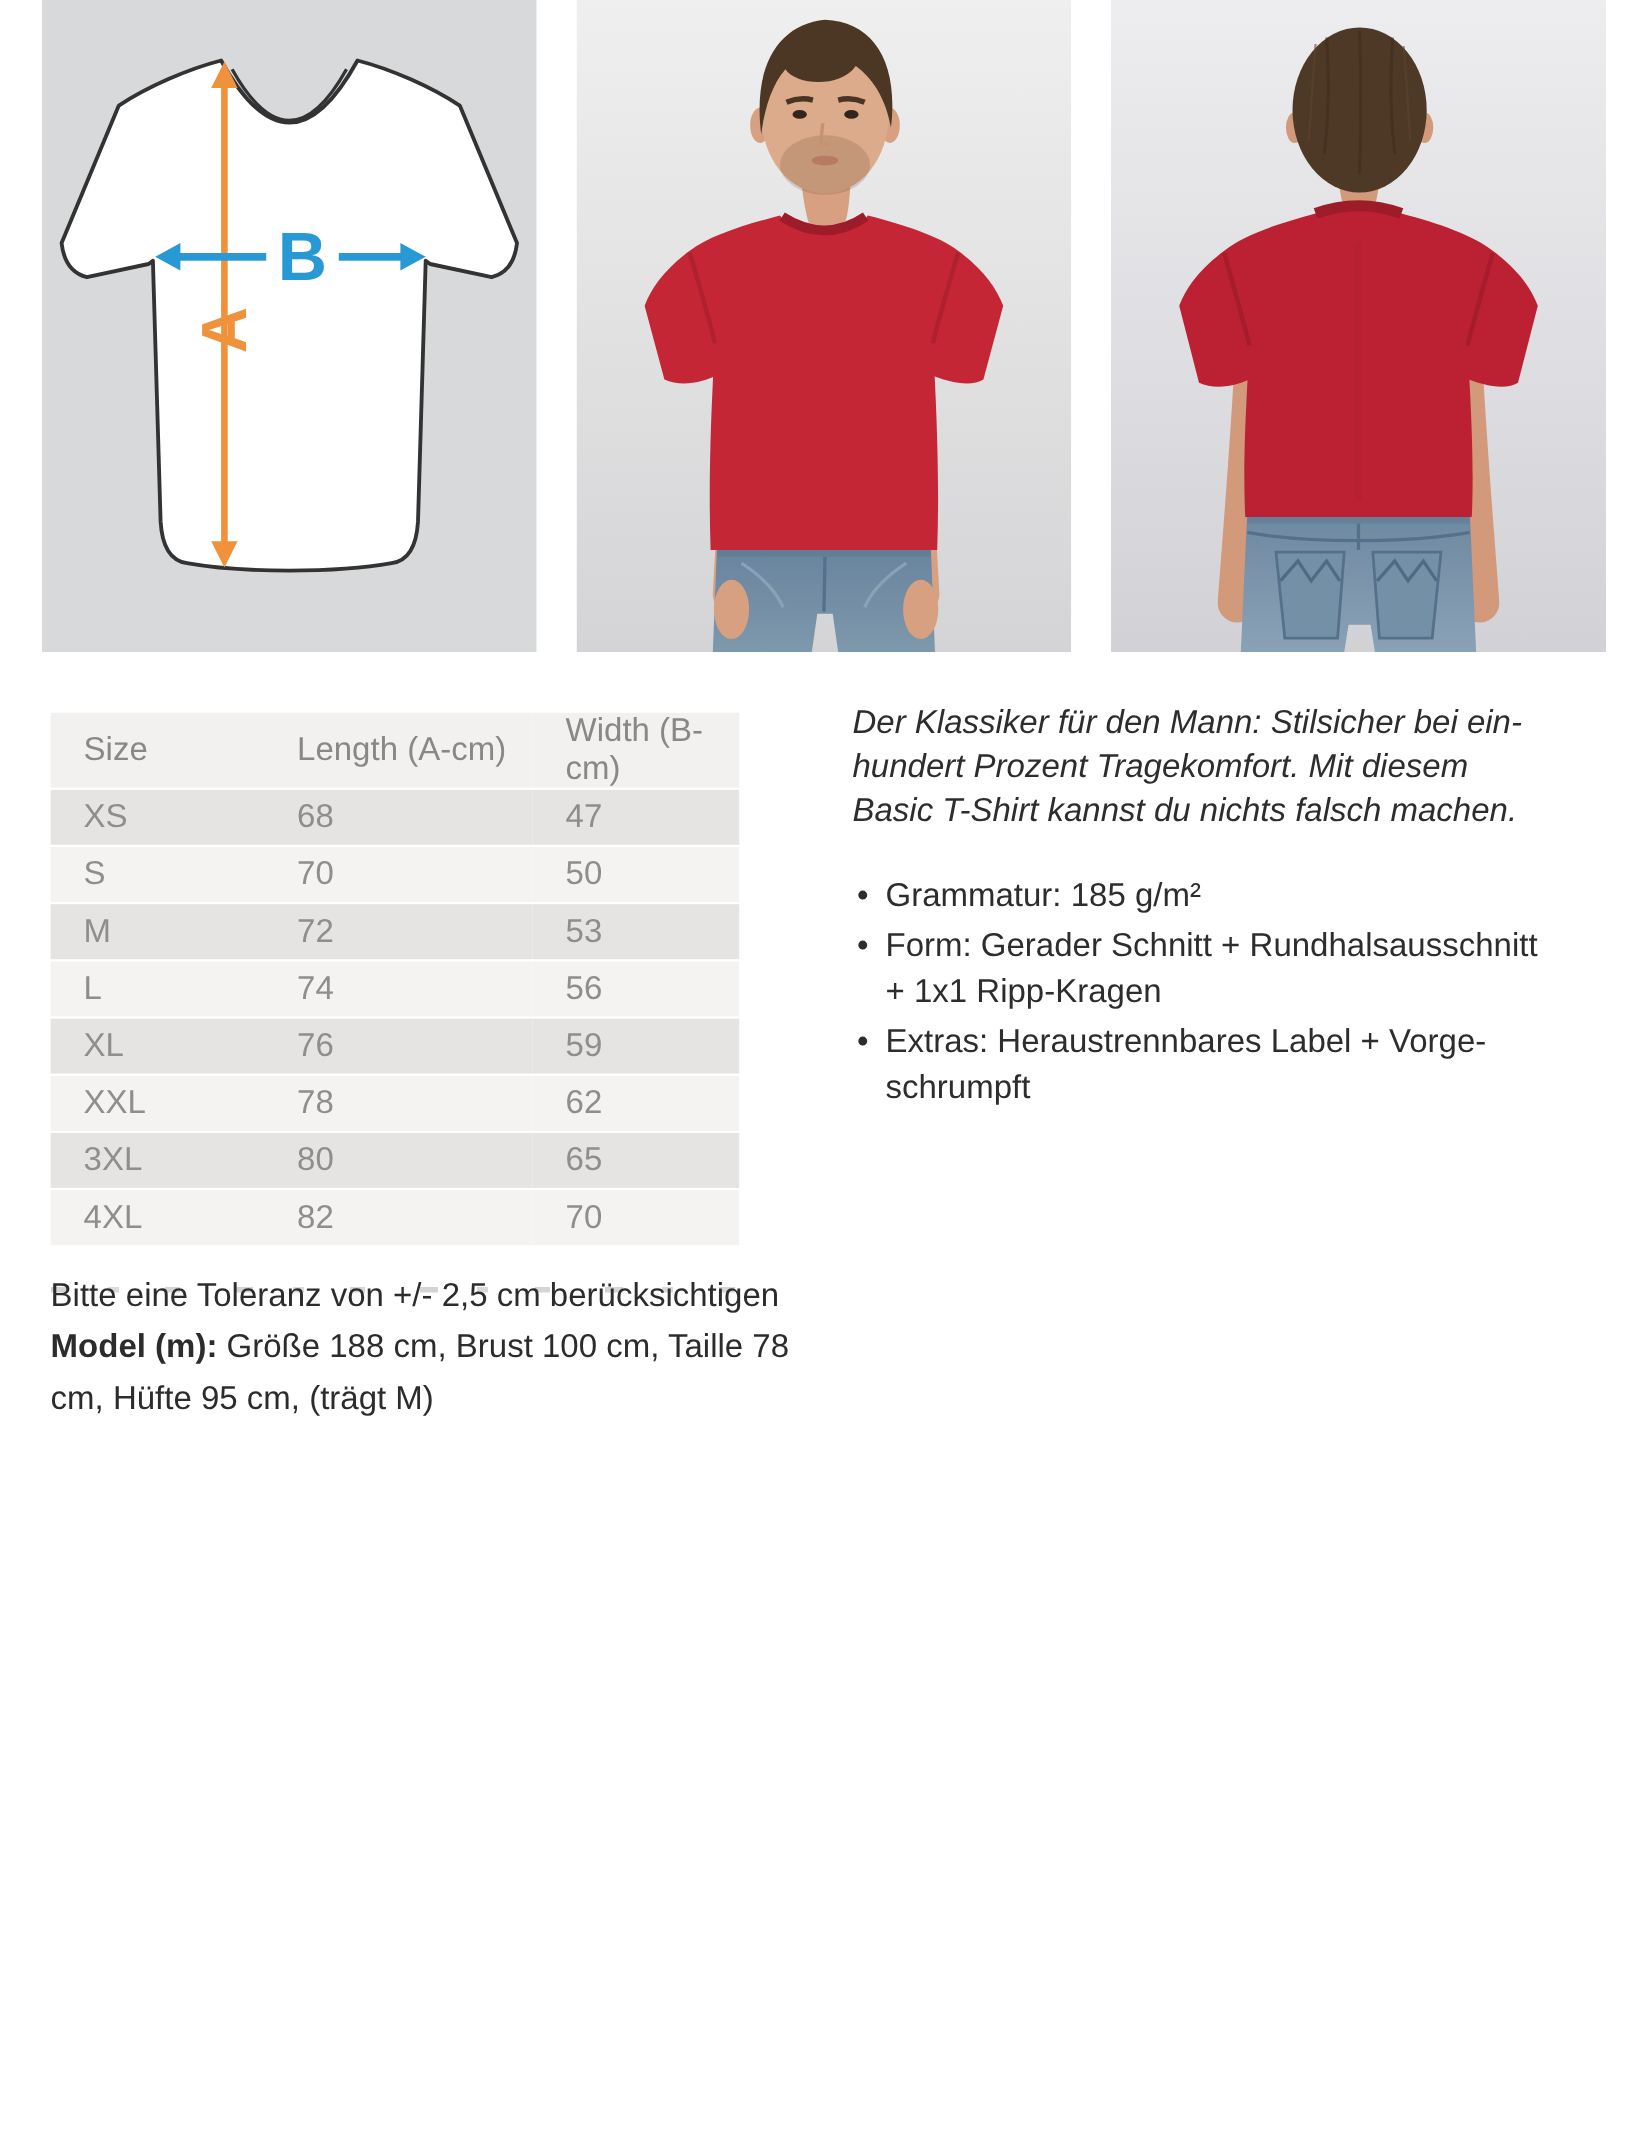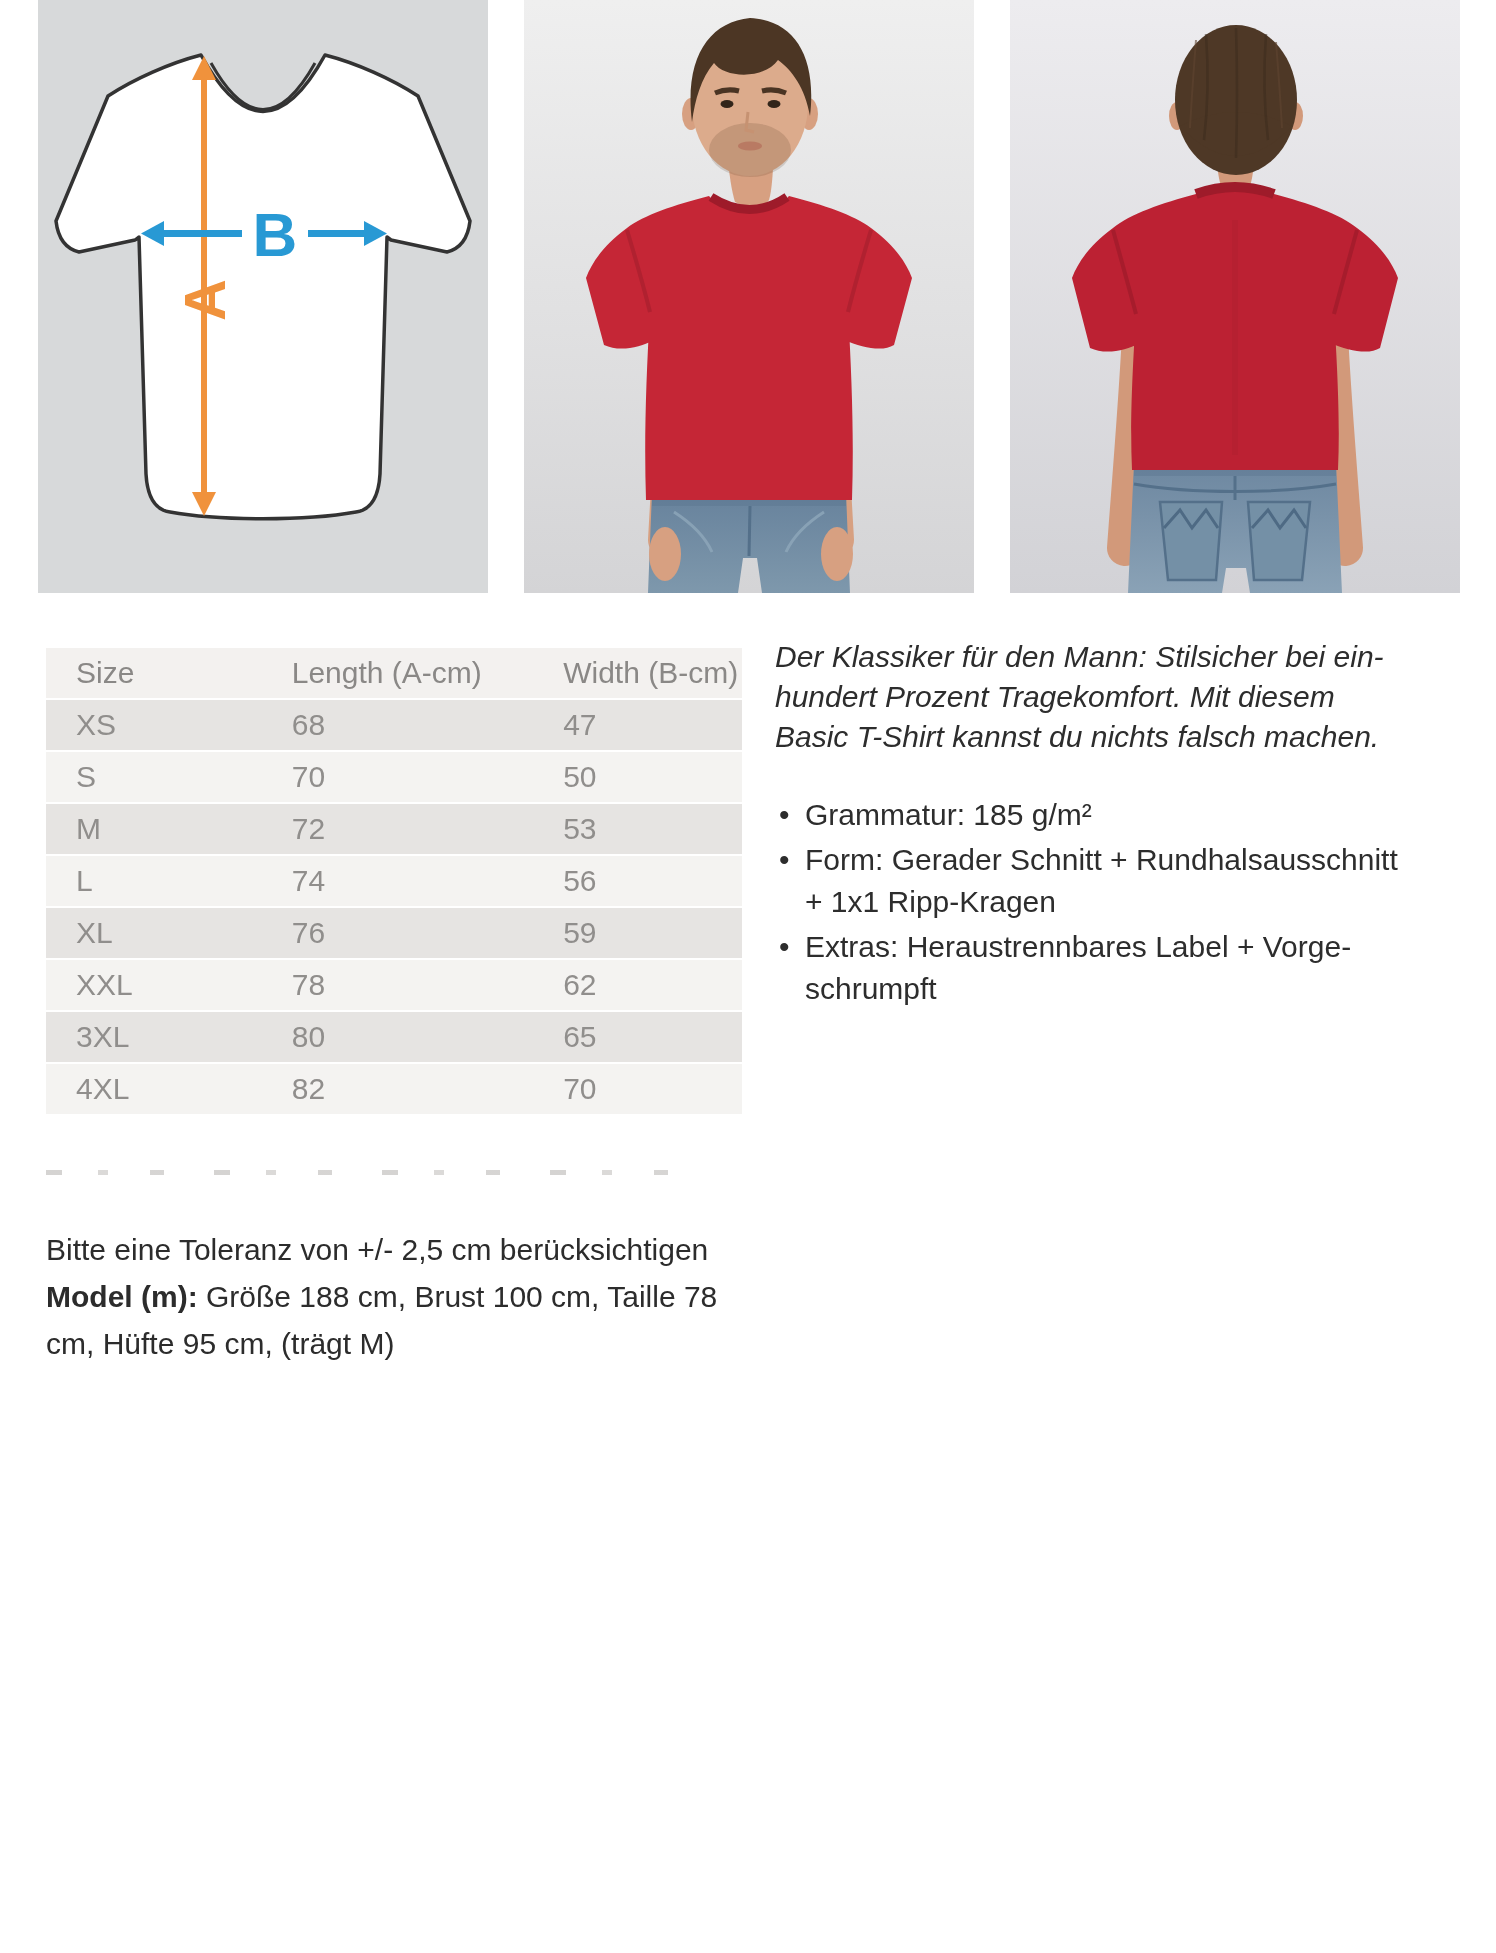--- a/index.html
+++ b/index.html
@@ -5,21 +5,21 @@
   html,body{margin:0;padding:0;background:#ffffff;}
   .page{position:relative;width:1496px;height:1953px;background:#ffffff;overflow:hidden;
         font-family:"Liberation Sans","DejaVu Sans",sans-serif;color:#2d2d2d;}
 
   
   .img-row{position:absolute;top:0;left:38px;display:flex;gap:36px;}
   .fig{width:450px;height:593px;overflow:hidden;}
   .fig svg{display:block;}
 
   
-  .size-table{position:absolute;left:46px;top:646px;width:696px;
+  .size-table{position:absolute;left:46px;top:646px;width:626px;
               border-collapse:separate;border-spacing:0 2px;
               font-size:30px;color:#908e8c;}
   .size-table th{font-weight:400;text-align:left;background:#f3f1ef;height:50px;
                  padding:0 0 0 30px;color:#8a8886;}
   .size-table td{height:50px;padding:0 0 0 30px;}
   .size-table tbody tr:nth-child(odd) td{background:#e6e4e2;}
   .size-table tbody tr:nth-child(even) td{background:#f4f3f1;}
 
   
   .cropped-strip{position:absolute;left:46px;top:1170px;width:658px;height:5px;opacity:.75;
@@ -28,21 +28,21 @@
 
   
   .desc{position:absolute;left:775px;top:637px;width:716px;font-size:30px;color:#2d2d2d;}
   .desc p.intro{margin:0;line-height:40px;white-space:pre-line;font-style:italic;}
   .desc ul{list-style:none;margin:37px 0 0 0;padding:0;}
   .desc li{position:relative;padding-left:30px;line-height:42px;margin:0 0 3px 0;}
   .desc li::before{content:"\2022";position:absolute;left:4px;top:0;color:#2d2d2d;}
   .desc li span{white-space:pre-line;}
 
   
-  .notes{position:absolute;left:46px;top:1226px;width:700px;font-size:30px;
+  .notes{position:absolute;left:46px;top:1154px;width:700px;font-size:30px;
          line-height:47px;color:#2c2c2c;}
   .notes p{margin:0;}
   .notes .one-line{white-space:nowrap;}
 
   
   .diagram-label{font-family:"Liberation Sans","DejaVu Sans",sans-serif;font-weight:bold;}
 </style>
 </head>
 <body>
 

